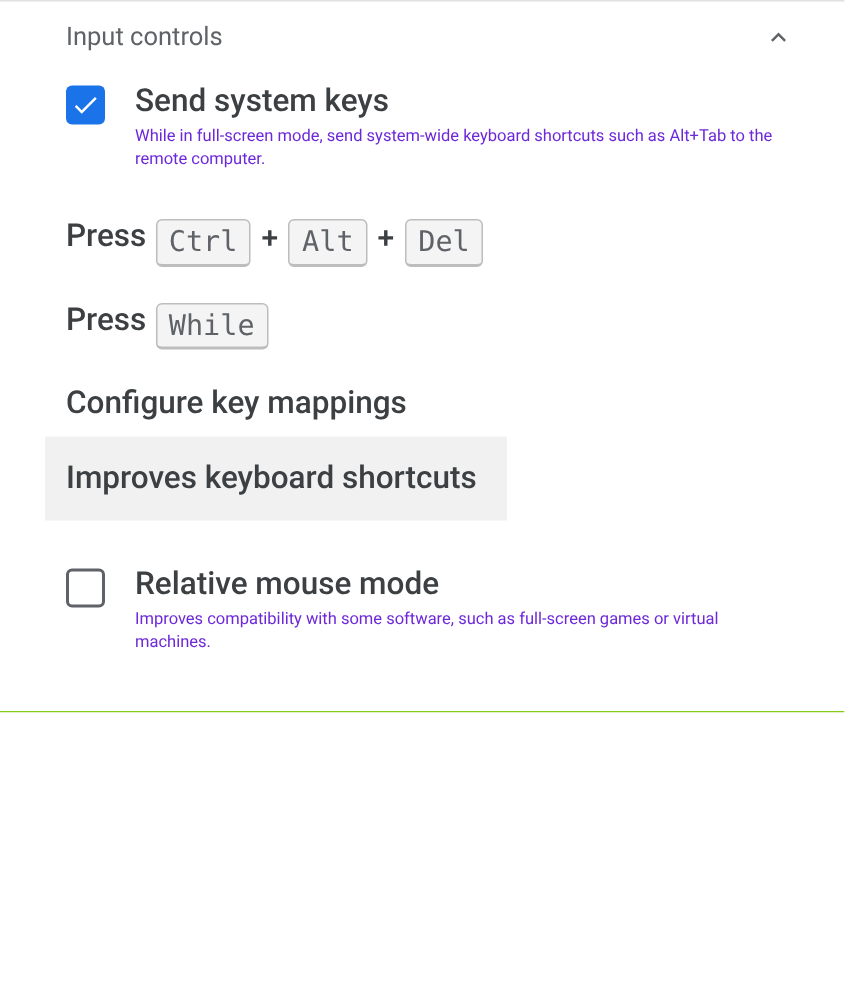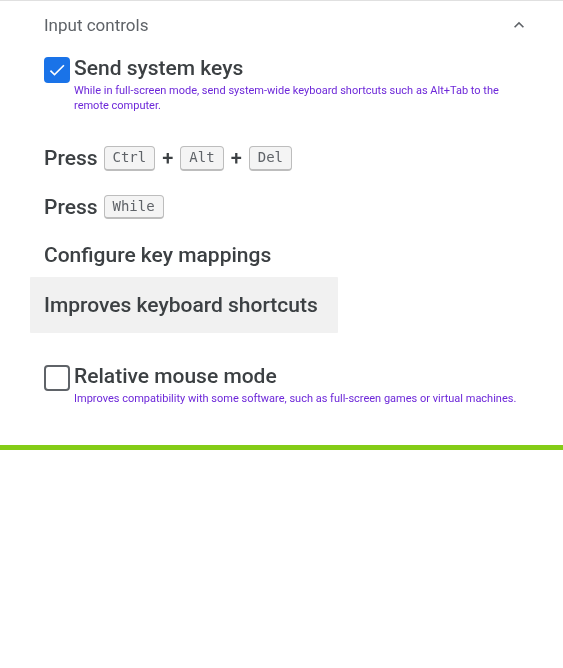--- a/index.html
+++ b/index.html
@@ -5,42 +5,42 @@
   * { box-sizing: border-box; }
   body {
     margin: 0;
     font-family: "Roboto", "Segoe UI", Arial, sans-serif;
     background: #fff;
     color: #3c4043;
     width: 563px;
   }
   .panel {
     border-top: 1px solid #e0e0e0;
-    border-bottom: 5px solid #84cc16;
+    border-bottom: 1px solid #84cc16;
     padding: 0 0 28px 0;
   }
   .panel-header {
     display: flex;
     align-items: center;
     justify-content: space-between;
     padding: 12px 32px 8px 44px;
     font-size: 17px;
     color: #5f6368;
     cursor: pointer;
   }
   .chevron {
     width: 24px; height: 24px;
     display: flex; align-items: center; justify-content: center;
   }
   .chevron svg { width: 20px; height: 20px; fill: #5f6368; }
   .row {
     display: flex;
     align-items: flex-start;
     padding: 10px 32px 10px 44px;
-    gap: 4px;
+    gap: 20px;
     justify-content: space-between;
   }
   .checkbox {
     width: 26px; height: 26px;
     border-radius: 4px;
     display: flex; align-items: center; justify-content: center;
     flex-shrink: 0;
     cursor: pointer;
     margin-top: 2px;
   }
@@ -78,21 +78,21 @@
   .action-row.highlight {
     background: #f1f1f1;
     width: fit-content;
     margin-left: 30px;
     padding: 16px 20px 16px 14px;
     border-radius: 1px;
   }
   .kbd {
     display: inline-block;
     font-family: "Consolas", "Menlo", monospace;
-    font-size: 14px;
+    font-size: 19px;
     font-weight: 400;
     color: #5f6368;
     background: #f4f4f4;
     border: 1px solid #bdbdbd;
     border-bottom-width: 2px;
     border-radius: 4px;
     padding: 1px 8px;
     line-height: 1.4;
   }
   .plus {

